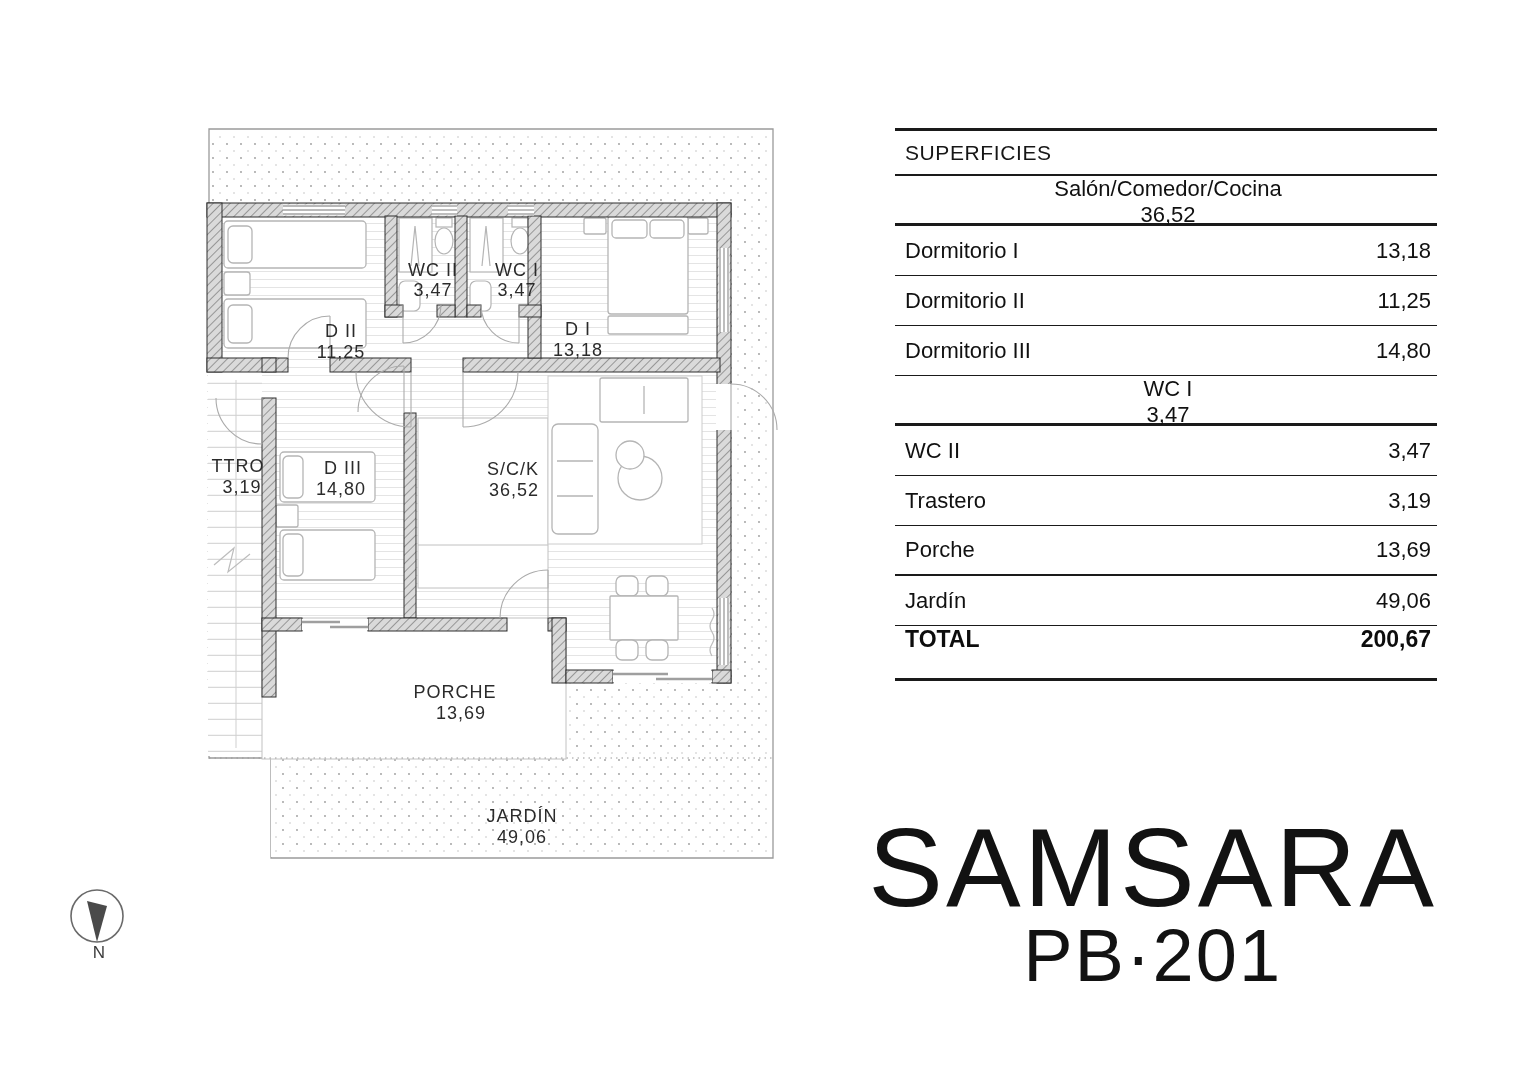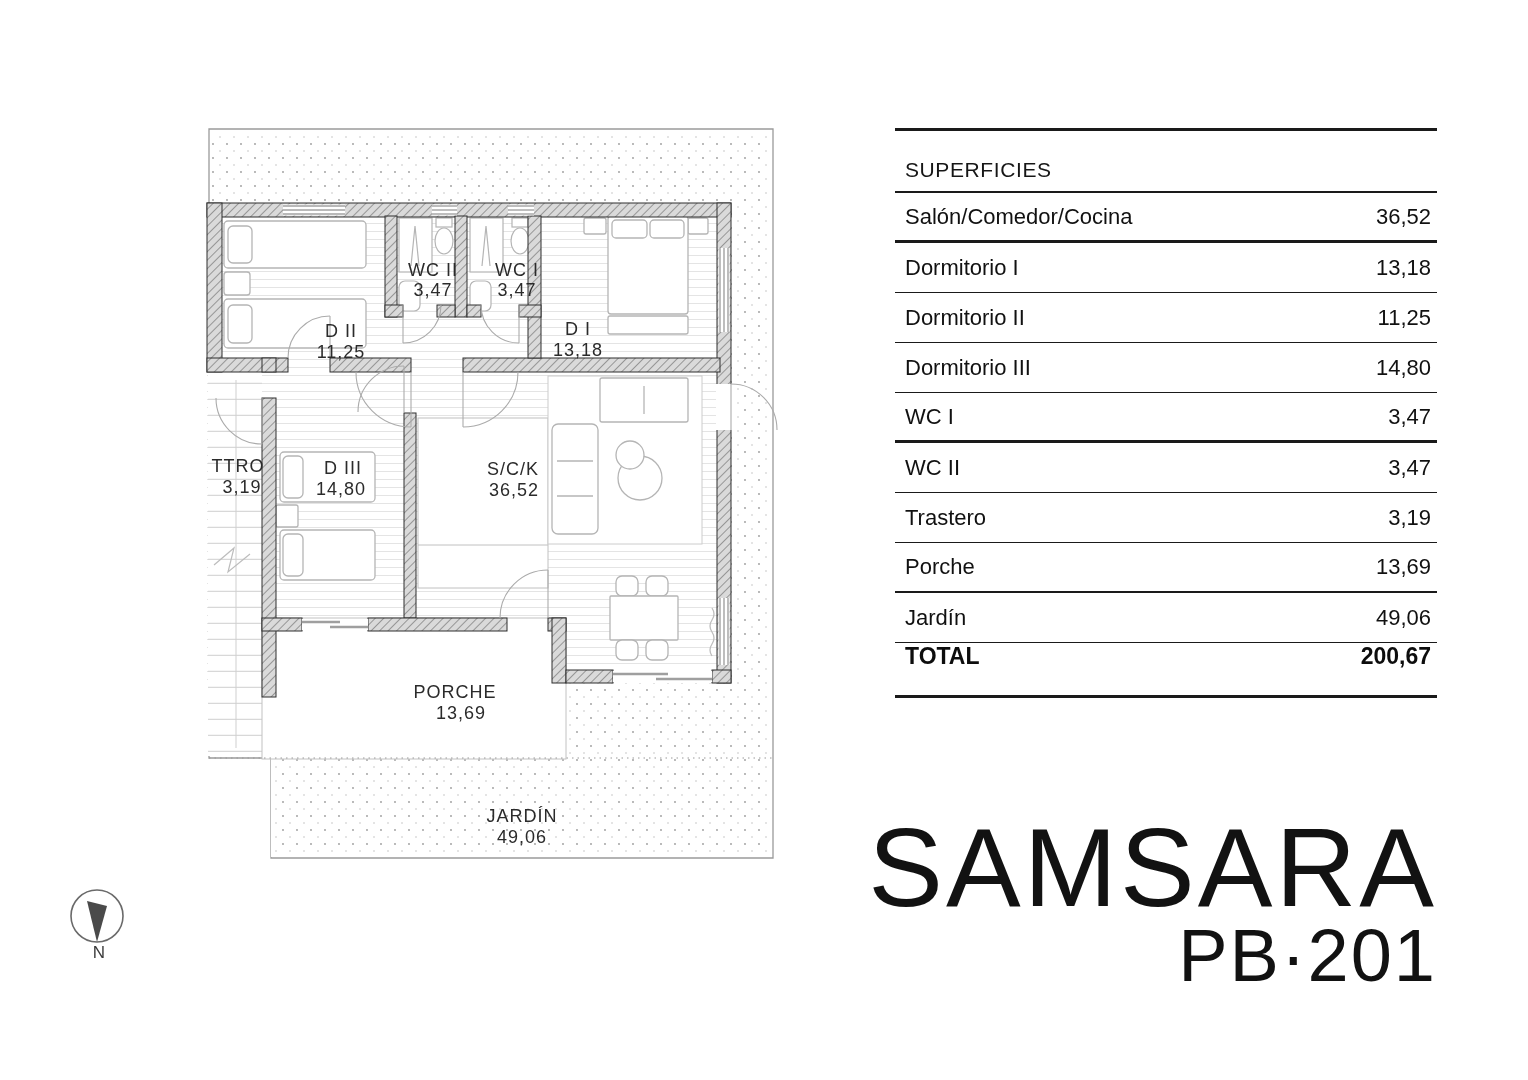--- a/index.html
+++ b/index.html
@@ -14,35 +14,35 @@
   .room-area  { font-family:"Liberation Sans", sans-serif; font-size:18px; fill:#2b2b2b; letter-spacing:1px; }
   .compass-n  { font-family:"Liberation Sans", sans-serif; font-size:17px; fill:#3c3c3c; }
   
   .surf-table {
     position:absolute; left:895px; top:128px; width:542px;
     border-top:3px solid #1a1a1a; border-bottom:3px solid #1a1a1a;
   }
   .surf-header {
     height:45px; display:flex; align-items:center;
     font-size:21px; letter-spacing:.6px; padding:0 10px;
-    border-bottom:2px solid #1a1a1a; color:#161616;margin-top:17px;
+    border-bottom:2px solid #1a1a1a; color:#161616;
   }
   .surf-row {
     height:50px; display:flex; align-items:center; justify-content:space-between;
     font-size:22px; padding:0 6px 0 10px; color:#111;
     border-bottom:1.5px solid #1a1a1a;
   }
-  .surf-row:nth-child(2), .surf-row:nth-child(6) { border-bottom-width:3px; }
+  .surf-row:nth-child(2), .surf-row:nth-child(6) { border-bottom-width:3px;flex-direction:column; }
   .surf-row:nth-child(9) { border-bottom-width:2.5px; }
   .surf-total {
     height:52px; display:flex; align-items:flex-start; justify-content:space-between;
     font-size:23px; font-weight:bold; padding:0 6px 0 10px; color:#0d0d0d;
   }
   
-  .brand { position:absolute; right:91px; top:816px; text-align:right; color:#121212; }
+  .brand { position:absolute; right:91px; top:816px; text-align:center; color:#121212; }
   .brand-name { font-size:112px; font-weight:500; line-height:.92; letter-spacing:3px; white-space:nowrap; }
   .brand-unit { font-size:74px; font-weight:400; line-height:1; letter-spacing:2px; white-space:nowrap; }
   
   .disclaimer {
     position:absolute; left:0; right:0; top:1044px; text-align:center;
     font-size:15.5px; color:#1f1f1f;
   }
 </style>
 </head>
 <body>

